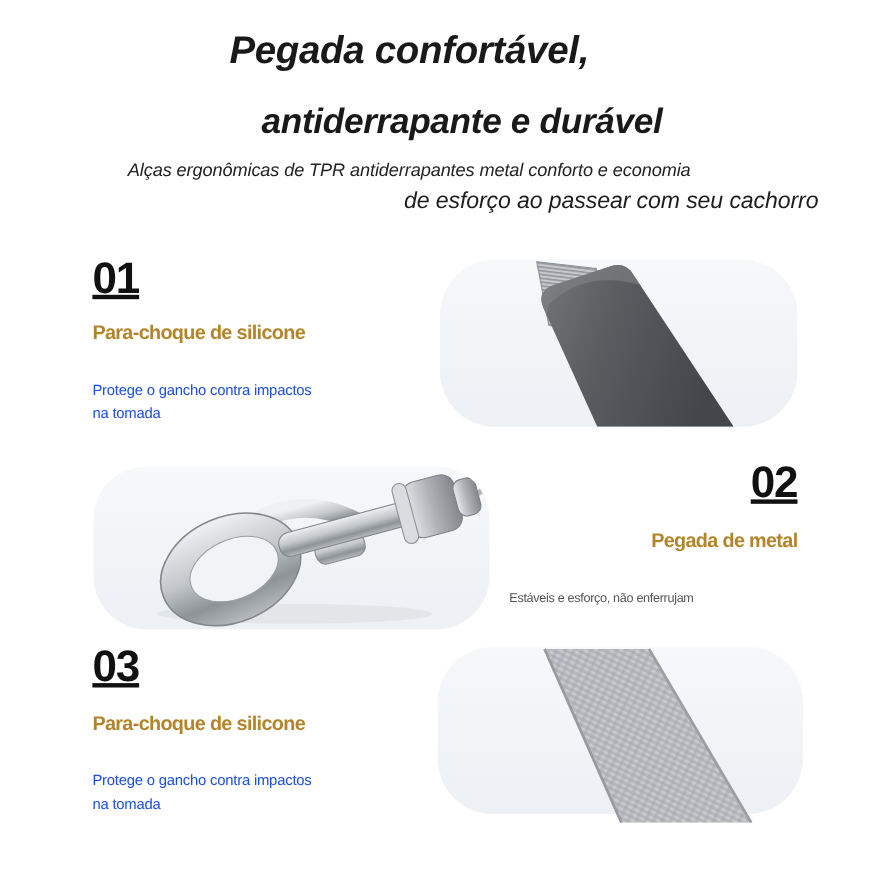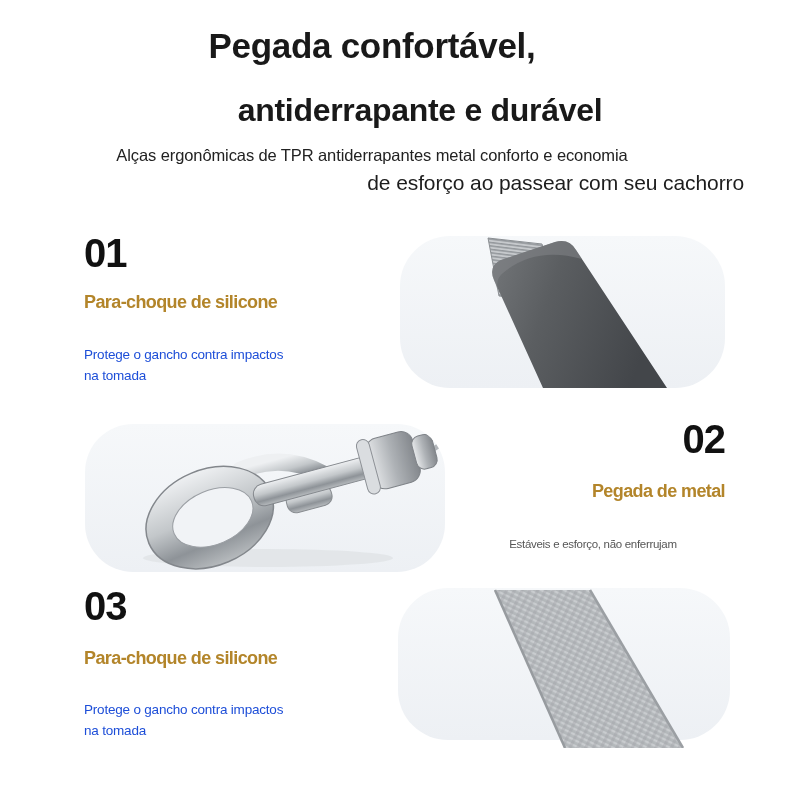--- a/index.html
+++ b/index.html
@@ -2,30 +2,30 @@
 <html><head>
 <meta charset="utf-8">
 <style>
   html,body{margin:0;padding:0;}
   body{
     width:800px;height:800px;position:relative;background:#ffffff;
     font-family:"Liberation Sans","DejaVu Sans",sans-serif;
     color:#191919;overflow:hidden;
   }
   .abs{position:absolute;}
-  .center{left:0;width:744px;text-align:center;}
+  .center{left:0;width:744px;text-align:center;font-style:italic;}
   .title-l1{top:26px;font-size:35px;font-weight:600;letter-spacing:-0.3px;color:#191919;}
   .title-l2{top:92px;font-size:32px;font-weight:600;letter-spacing:-0.3px;color:#191919;padding-left:48px;}
   .sub-l1{top:146px;font-size:16.5px;font-weight:400;letter-spacing:-0.1px;color:#222;}
   .sub-l2{top:171px;font-size:21px;font-weight:400;letter-spacing:-0.1px;color:#1d1d1d;text-align:right;}
-  .feat-num{font-size:40px;font-weight:700;letter-spacing:-1px;color:#111;}
+  .feat-num{font-size:40px;font-weight:700;letter-spacing:-1px;color:#111;text-decoration:underline;}
   .feat-title{font-size:18px;font-weight:600;letter-spacing:-0.6px;color:#b3852a;}
   .feat-desc{font-size:13.5px;line-height:21px;color:#1d4ed8;letter-spacing:-0.2px;white-space:pre-line;}
   .feat-desc-sm{font-size:11.5px;color:#565656;letter-spacing:-0.3px;}
-  .ralign{text-align:center;}
+  .ralign{text-align:left;}
   .photo-card-wrap{position:absolute;}
   svg{display:block;}
 </style>
 </head>
 <body>
 
 <div class="abs center title-l1">Pegada confortável,</div>
 <div class="abs center title-l2">antiderrapante e durável</div>
 <div class="abs center sub-l1">Alças ergonômicas de TPR antiderrapantes metal conforto e economia</div>
 <div class="abs center sub-l2">de esforço ao passear com seu cachorro</div>

